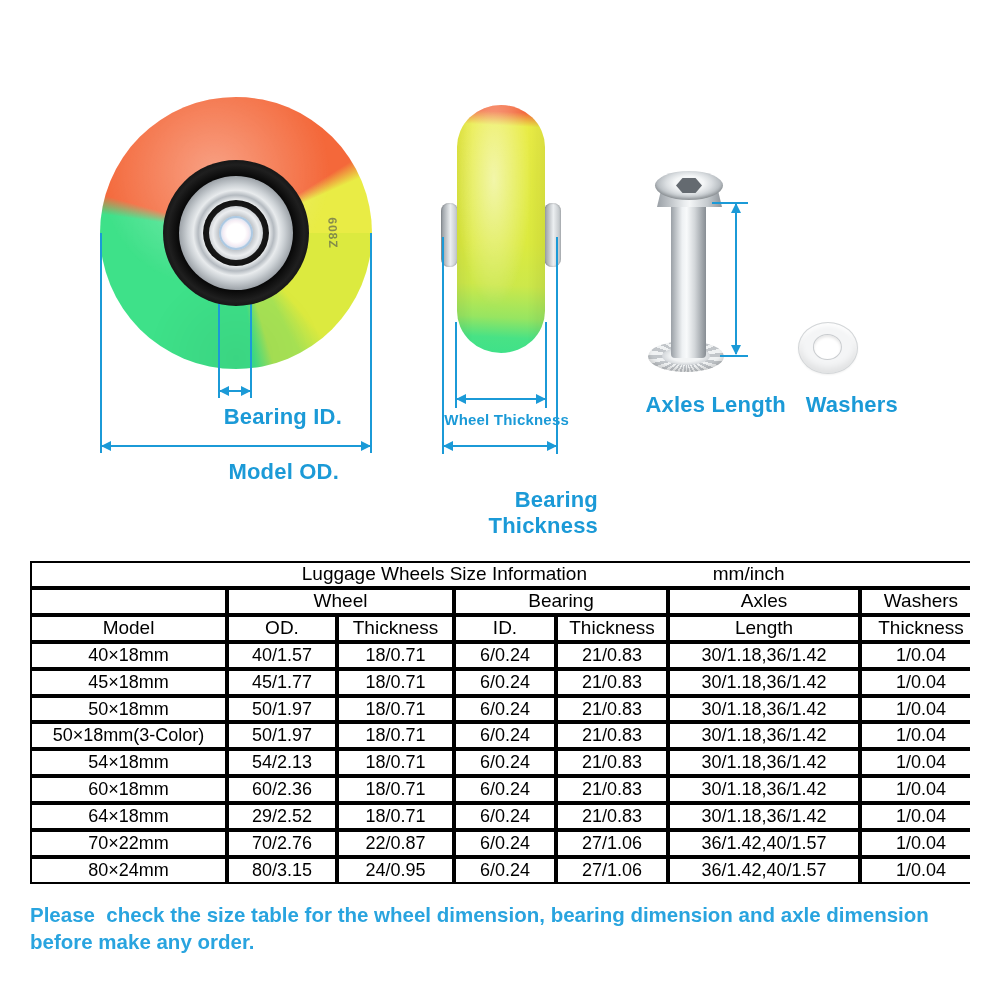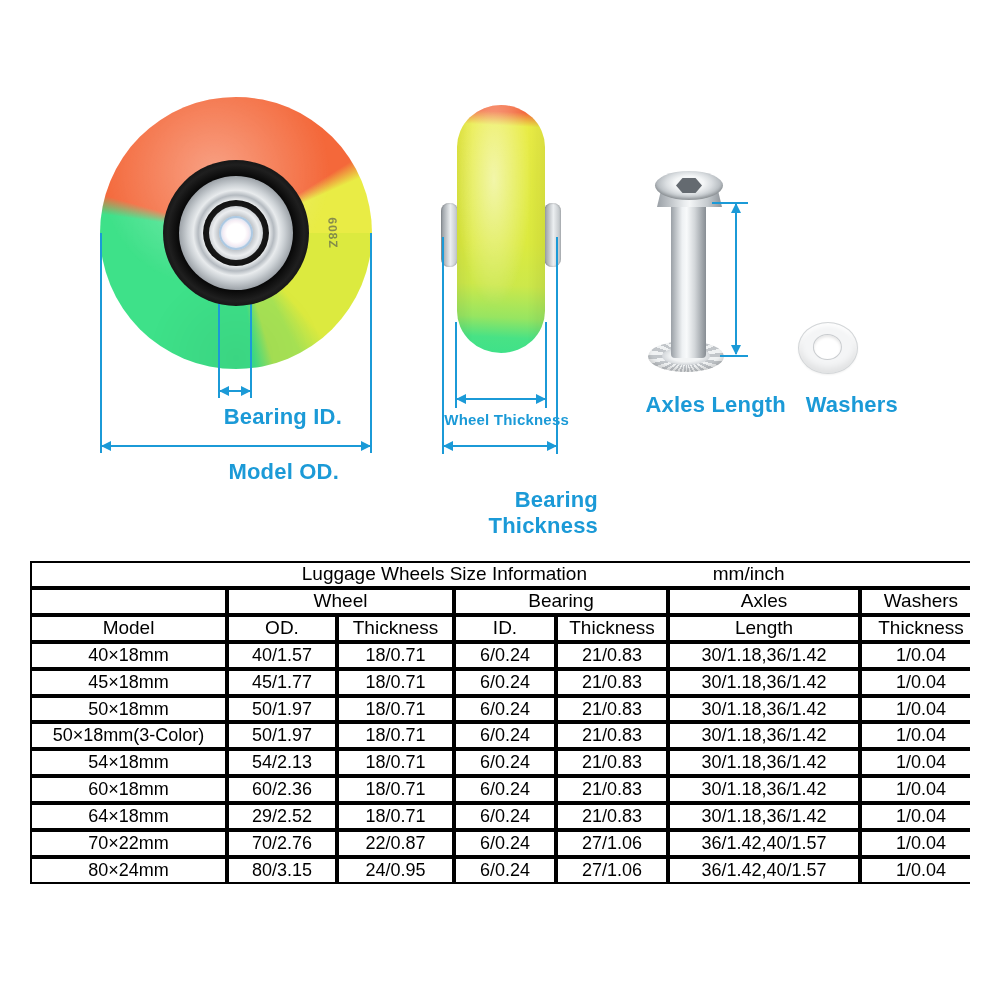--- a/index.html
+++ b/index.html
@@ -244,14 +244,18 @@
       <div class="cell">1/0.04</div>
       <div class="cell">80×24mm</div>
       <div class="cell">80/3.15</div>
       <div class="cell">24/0.95</div>
       <div class="cell">6/0.24</div>
       <div class="cell">27/1.06</div>
       <div class="cell">36/1.42,40/1.57</div>
       <div class="cell">1/0.04</div>
     </div>
 
+  <div class="footer-note">
+    <div style="white-space:pre-wrap;">Please  check the size table for the wheel dimension, bearing dimension and axle dimension</div>
+    <div>before make any order.</div>
+  </div>
 
 </div>
 
 </body></html>

